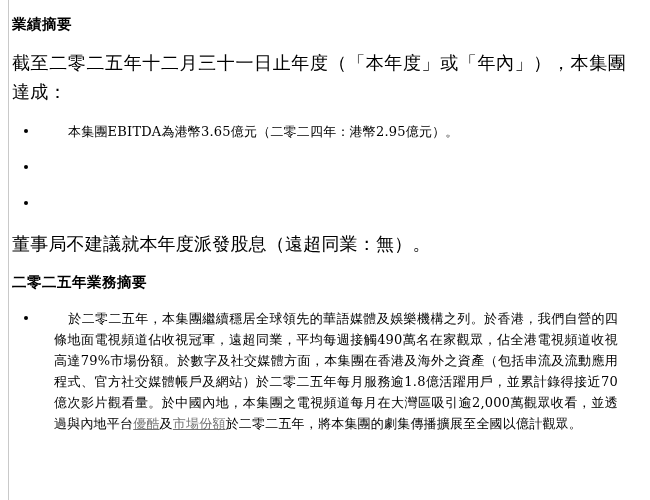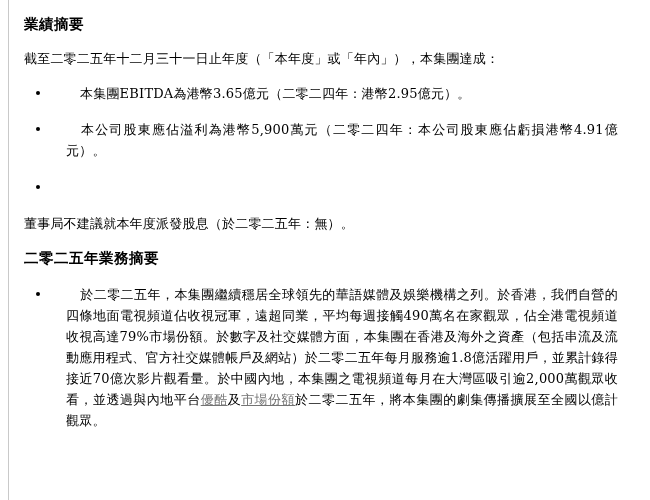--- a/index.html
+++ b/index.html
@@ -12,42 +12,42 @@
     background: #ffffff;
     font-family: "DejaVu Serif", "Liberation Serif", serif;
     color: #000000;
     overflow: hidden;
   }
   .page {
     position: relative;
     width: 650px;
     height: 500px;
     box-sizing: border-box;
-    padding: 14px 24px 0 24px;
+    padding: 14px 24px 0 12px;
   }
   .left-rule {
     position: absolute;
     left: 8px;
     top: 0;
     bottom: 0;
     width: 1px;
     background: #c9c9c9;
   }
   h2.heading {
     font-size: 14.5px;
     font-weight: bold;
     margin: 0 0 14px 0;
     letter-spacing: 0.5px;
     line-height: 1.4;
   }
   h2.heading.second {
     margin-bottom: 16px;
   }
   p.para {
-    font-size: 13px;
+    font-size: 18px;
     line-height: 1.62;
     margin: 0 0 14px 0;
     text-align: justify;
     text-justify: inter-ideograph;
     letter-spacing: 0.2px;
   }
   ul.bullets {
     list-style: none;
     margin: 8px;
     padding: 0;
@@ -90,29 +90,29 @@
 
   <p class="para">截至二零二五年十二月三十一日止年度（「本年度」或「年內」），本集團達成：</p>
 
   <ul class="bullets">
     <li class="bullet">
       <span class="dot"></span>
       <span class="indent-first"></span><span>本集團EBITDA為港幣3.65億元（二零二四年：港幣2.95億元）。</span>
     </li>
     <li class="bullet">
       <span class="dot"></span>
-      <span class="indent-first"></span><span>本公司股東應佔溢利為港幣5,900萬元（二零二四年：本公司股東應佔虧損港幣4.91億元）。</span>
+      <span class="indent-first"></span>
     </li>
     <li class="bullet">
       <span class="dot"></span>
       <span class="indent-first"></span>
     </li>
   </ul>
 
-  <p class="para">董事局不建議就本年度派發股息（於二零二五年：無）。</p>
+  <p class="para">董事局不建議就本年度派發股息（遠超同業：無）。</p>
 
   <h2 class="heading second">二零二五年業務摘要</h2>
 
   <ul class="bullets">
     <li class="bullet">
       <span class="dot"></span>
       <span class="indent-first"></span><span>於二零二五年，本集團繼續穩居全球領先的華語媒體及娛樂機構之列。於香港，我們自營的四條地面電視頻道佔收視冠軍，遠超同業，平均每週接觸490萬名在家觀眾，佔全港電視頻道收視高達79%市場份額。於數字及社交媒體方面，本集團在香港及海外之資產（包括串流及流動應用程式、官方社交媒體帳戶及網站）於二零二五年每月服務逾1.8億活躍用戶，並累計錄得接近70億次影片觀看量。於中國內地，本集團之電視頻道每月在大灣區吸引逾2,000萬觀眾收看，並透過與內地平台</span><a class="link" href="#">優酷</a><span>及</span><a class="link" href="#">市場份額</a><span>於二零二五年，將本集團的劇集傳播擴展至全國以億計觀眾。</span>
     </li>
   </ul>
 </div>

